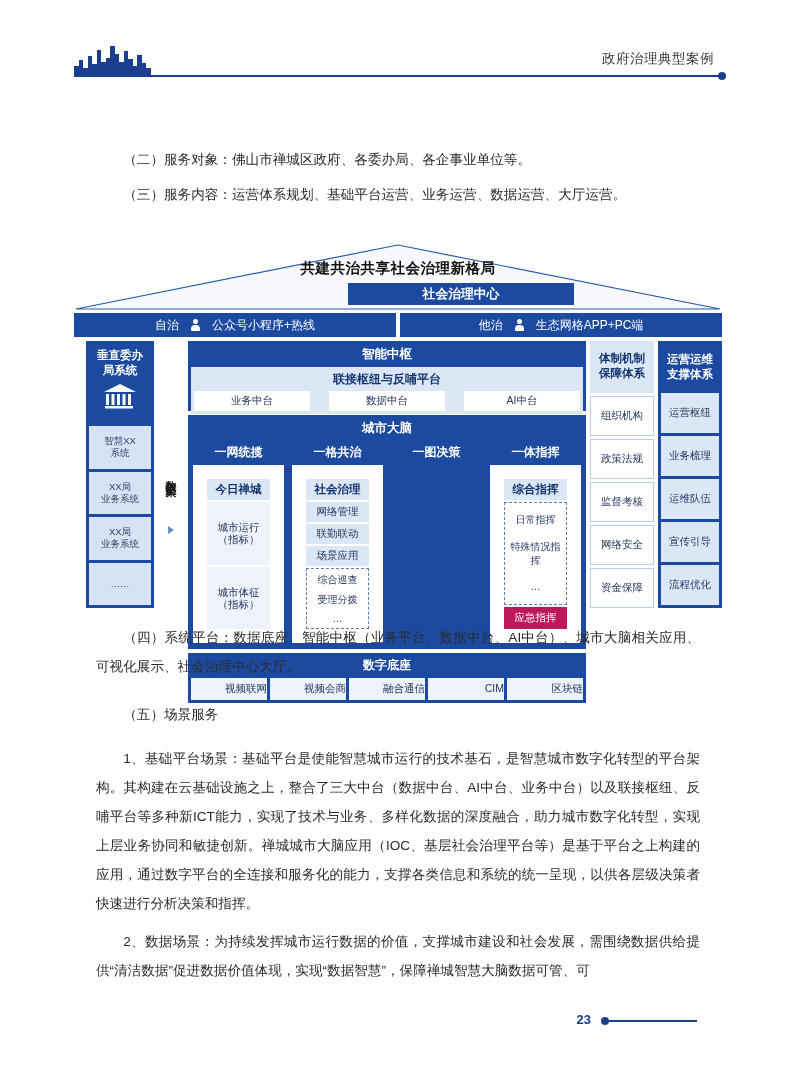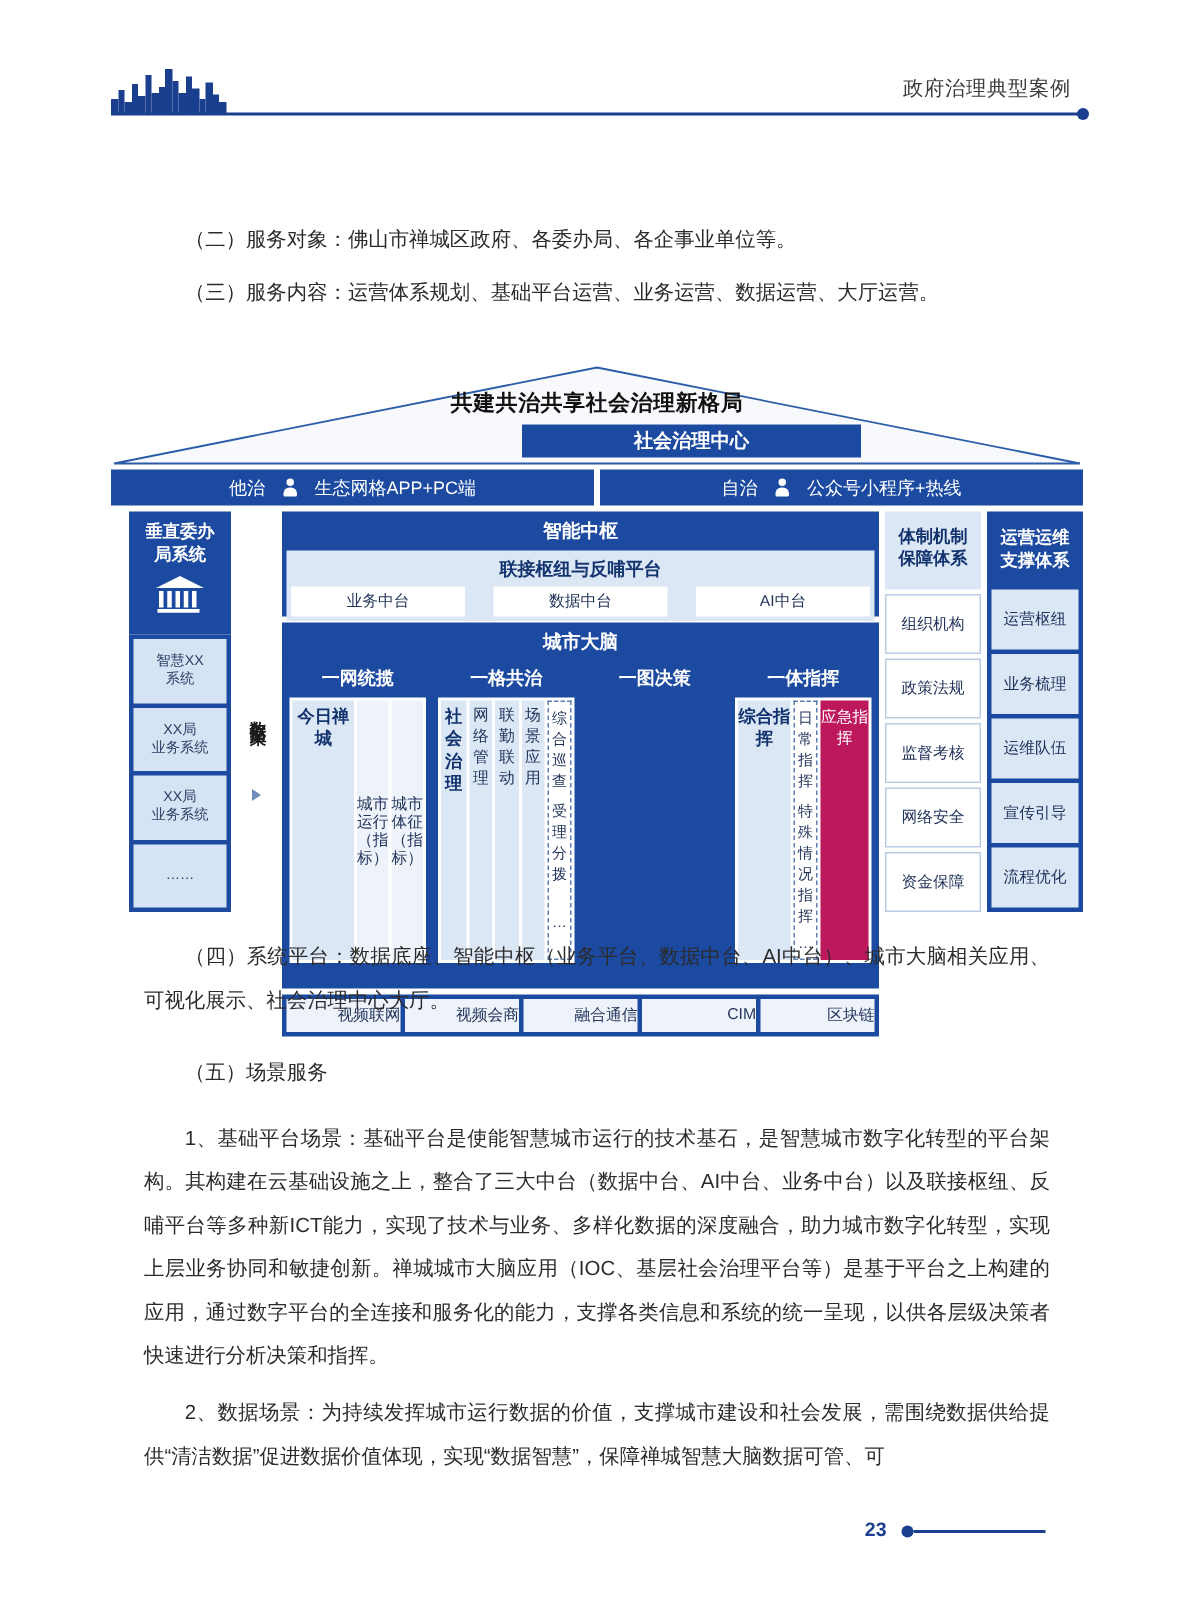--- a/index.html
+++ b/index.html
@@ -132,22 +132,22 @@
   .brain { background: #1c4aa0; padding: 3px; flex: 1; display: flex; flex-direction: column; }
   .brain-title {
     color: #fff; font-size: 12.5px; font-weight: bold; text-align: center; padding: 2px 0 4px;
   }
   .brain-cols { display: flex; gap: 4px; flex: 1; }
   .bcol { flex: 1; background: #1c4aa0; display: flex; flex-direction: column; }
   .bcol-head {
     color: #fff; font-size: 12px; font-weight: bold; text-align: center; padding: 3px 0 4px;
   }
   .bcol-body {
-    flex: 1; background: #fff; margin: 0 2px 14px; padding: 2px;
-    display: flex; flex-direction: row; gap: 2px;
+    flex: 1; background: #fff; margin: 0 2px 3px; padding: 14px;
+    display: flex; flex-direction: column; gap: 2px;
   }
   .sub-head {
     background: #dce7f6; color: #13336e; font-size: 11.5px; font-weight: bold;
     text-align: center; padding: 3px 0;
   }
   .sub-head-blue {
     background: #1c4aa0; color: #fff; font-size: 11.5px; font-weight: bold;
     text-align: center; padding: 2px 0;
   }
   .plain-cell {
@@ -251,28 +251,28 @@
   <div class="roof">
     <svg width="648" height="68" viewBox="0 0 648 68">
       <polygon points="324,2 646,66 2,66" fill="#f7f9fc" stroke="#2a5ca8" stroke-width="1.2"></polygon>
     </svg>
   </div>
   <div class="roof-title">共建共治共享社会治理新格局</div>
   <div class="roof-box">社会治理中心</div>
 
   <div class="gov-bar">
     <div class="gov-seg">
+      <span>自治</span>
+      <span class="person-icon"></span>
+      <span>公众号小程序+热线</span>
+    </div>
+    <div class="gov-seg">
       <span>他治</span>
       <span class="person-icon"></span>
       <span>生态网格APP+PC端</span>
-    </div>
-    <div class="gov-seg">
-      <span>自治</span>
-      <span class="person-icon"></span>
-      <span>公众号小程序+热线</span>
     </div>
   </div>
 
   <div class="body-row">
 
     <div class="col-left">
       <div class="col-left-head">
         <span>垂直委办<br>局系统</span>
         <span class="bank-icon">
           <svg width="34" height="26" viewBox="0 0 34 26">
@@ -355,20 +355,21 @@
                 <div class="dashed-cell">…</div>
               </div>
               <div class="gray-cell">应急指挥</div>
             </div>
           </div>
 
         </div>
       </div>
 
       <div class="base">
+        <div class="base-title">数字底座</div>
         <div class="base-cells">
           <div class="base-cell">视频联网</div>
           <div class="base-cell">视频会商</div>
           <div class="base-cell">融合通信</div>
           <div class="base-cell">CIM</div>
           <div class="base-cell">区块链</div>
         </div>
       </div>
 
     </div>

